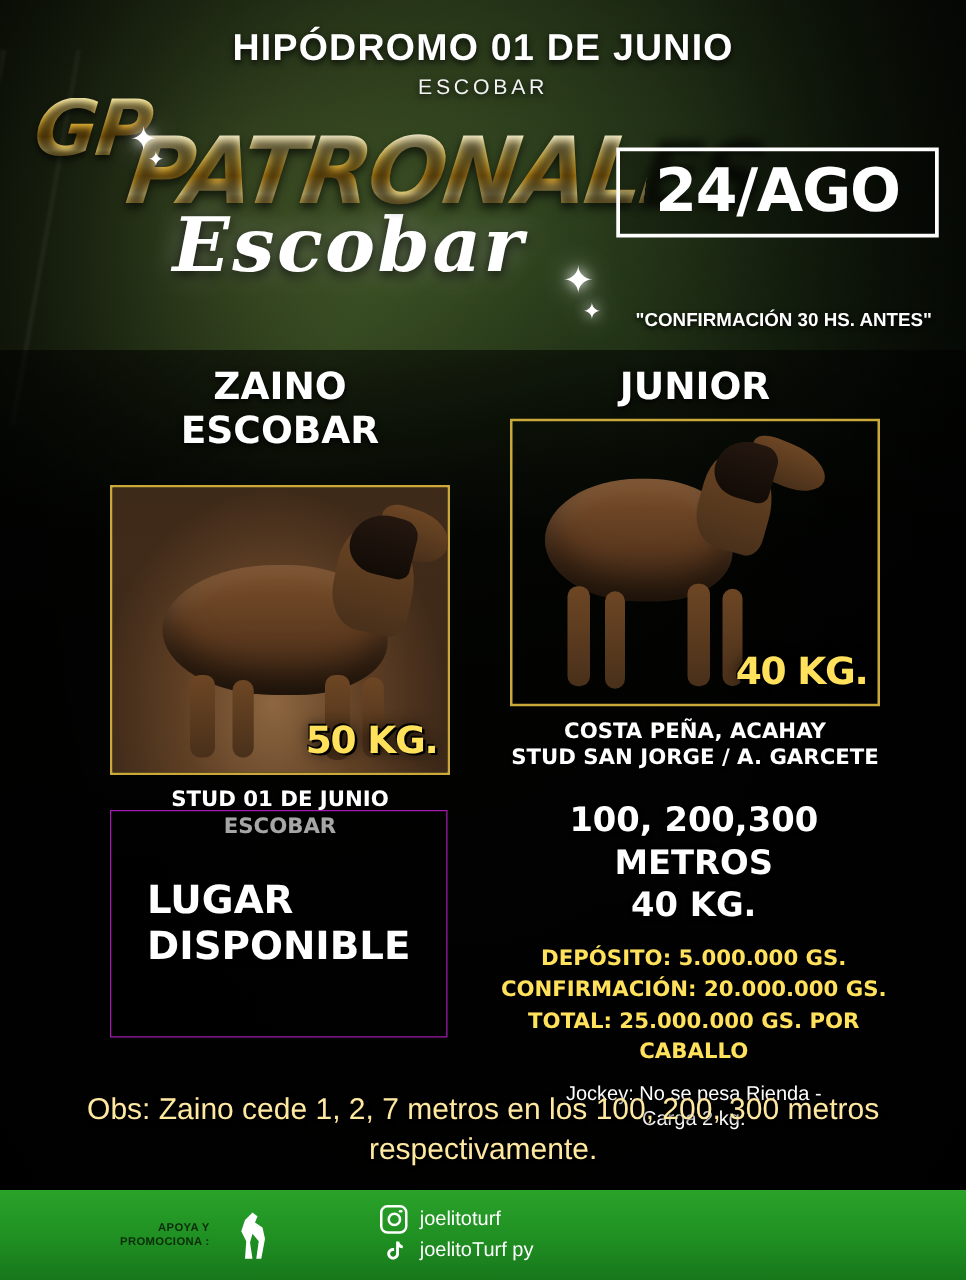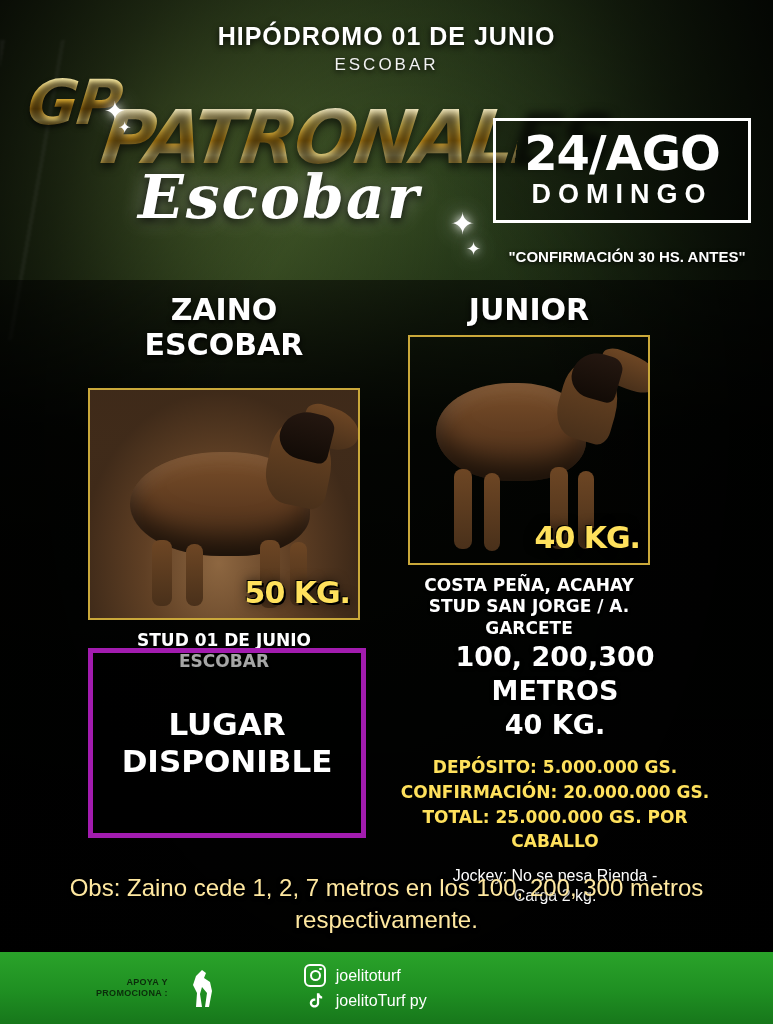--- a/index.html
+++ b/index.html
@@ -47,21 +47,21 @@
     background: linear-gradient(180deg, rgba(0,0,0,0.55) 0%, rgba(0,0,0,0.88) 22%, rgba(0,0,0,0.95) 100%);
   }
   
   .hdr {
     position: absolute;
     top: 22px; left: 0; right: 0;
     text-align: center;
     z-index: 6;
   }
   .hdr-title {
-    font-size: 25px;
+    font-size: 30px;
     font-weight: bold;
     color: #ffffff;
     letter-spacing: 1px;
     text-shadow: 0 2px 6px rgba(0,0,0,0.85);
   }
   .hdr-sub {
     margin-top: 4px;
     font-size: 17px;
     color: #f2f2f2;
     letter-spacing: 3px;
@@ -164,21 +164,21 @@
   .horses {
     position: absolute;
     top: 292px; left: 0; right: 0;
     z-index: 6;
   }
   .horse {
     position: absolute;
     text-align: center;
   }
   .horse.left { left: 88px; width: 272px; }
-  .horse.right { left: 408px; width: 242px; }
+  .horse.right { left: 408px; width: 296px; }
   .horse-name {
     font-family: "DejaVu Sans", sans-serif;
     font-size: 30px;
     font-weight: bold;
     color: #ffffff;
     letter-spacing: 0px;
     text-shadow: 0 2px 5px #000;
     margin-bottom: 8px;
   }
   .photo {
@@ -231,25 +231,24 @@
     font-weight: bold;
     color: #ffffff;
     line-height: 1.25;
     text-shadow: 0 1px 3px #000;
   }
   
   .lugar-box {
     position: absolute;
     left: 88px; top: 648px;
     width: 268px; height: 180px;
-    border: 5px solid #a21caf;
+    border: 1px solid #a21caf;
     display: flex;
     align-items: center;
     justify-content: center;
-    text-align: center;
     z-index: 6;
     background: rgba(0,0,0,0.35);
     text-decoration: underline;
   }
   .lugar-text {
     font-family: "DejaVu Sans", sans-serif;
     font-size: 31px;
     font-weight: bold;
     color: #ffffff;
     line-height: 1.2;
@@ -400,21 +399,20 @@
     <div class="gp-main">PATRONALES</div>
     <div class="gp-script">Escobar</div>
     <span class="sparkle" style="left:86px; top:18px;">✦</span>
     <span class="sparkle" style="left:100px; top:40px; font-size:16px;">✦</span>
     <span class="sparkle" style="left:432px; top:128px; font-size:30px;">✦</span>
     <span class="sparkle" style="left:448px; top:160px; font-size:18px;">✦</span>
   </div>
 
   <div class="date-box">
     <div class="date-day">24/AGO</div>
-    <div class="date-dow">DOMINGO</div>
   </div>
   <div class="date-note">"CONFIRMACIÓN 30 HS. ANTES"</div>
 
   <div class="horses">
 
     <div class="horse left">
       <div class="horse-name">ZAINO ESCOBAR</div>
       <div class="photo left-ph">
         <div class="ph-bay"></div>
         <div class="body-shape" style="left:40px; top:62px; width:180px; height:104px;"></div>

